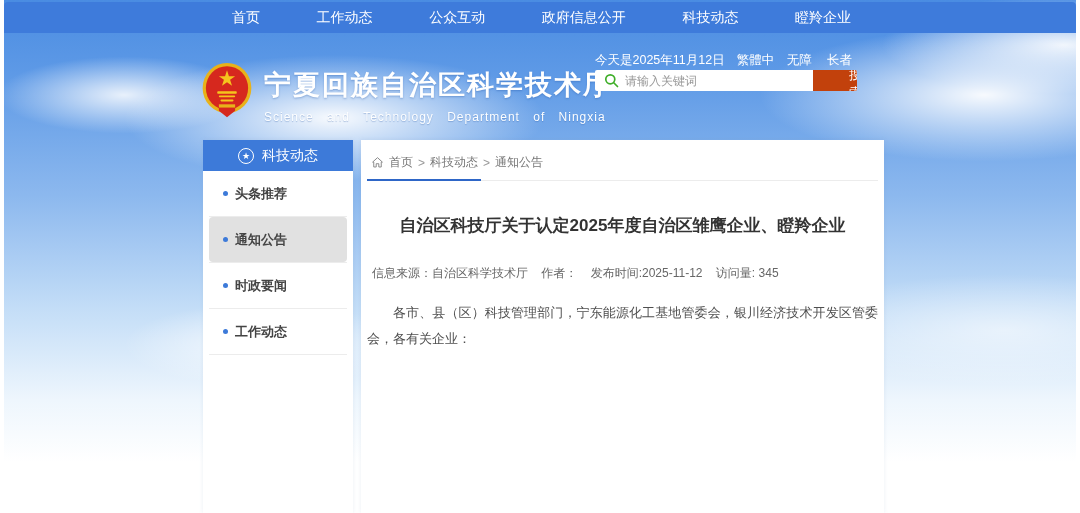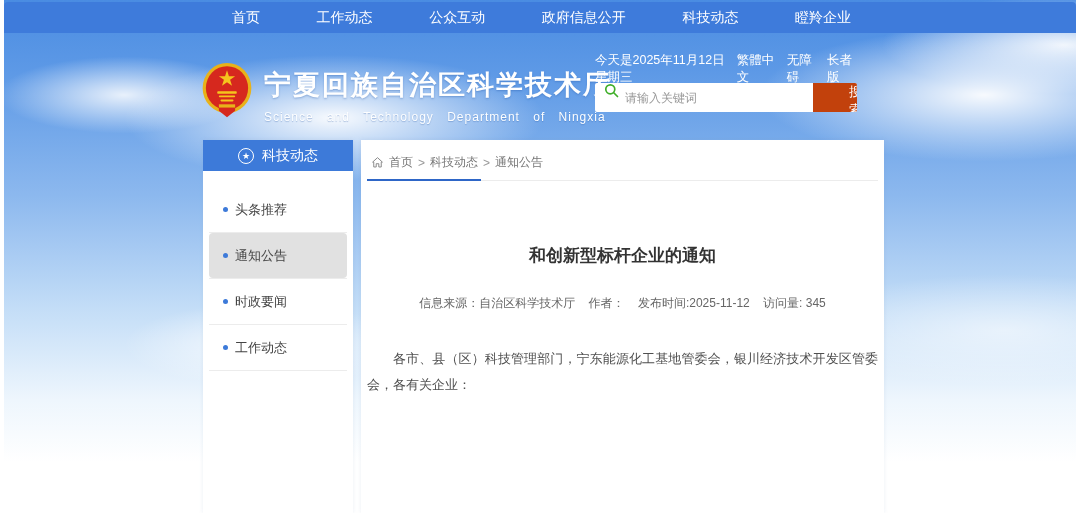--- a/index.html
+++ b/index.html
@@ -32,58 +32,58 @@
   .site-title h1 { font-size:27px; font-weight:bold; letter-spacing:2px;
     text-shadow:0 1px 2px rgba(30,80,160,.35); }
   .site-title .en { display:block; margin-top:7px; font-size:12px; letter-spacing:1px;
     word-spacing:9px; color:#fdfeff; text-shadow:0 1px 1px rgba(30,80,160,.3); }
 
   .top-utility { position:absolute; left:595px; top:52px; width:262px; z-index:4;
     display:flex; justify-content:space-between; color:#fff; font-size:12.5px; }
   .top-utility .links { display:flex; gap:10px; }
   .top-utility .links span { cursor:pointer; }
 
-  .searchbar { position:absolute; left:595px; top:83px; width:262px; height:29px; z-index:4;
-    background:#fff; border-radius:2px; display:flex; align-items:flex-start; overflow:hidden; }
+  .searchbar { position:absolute; left:595px; top:70px; width:262px; height:21px; z-index:4;
+    background:#fff; border-radius:2px; display:flex; align-items:center; overflow:hidden; }
   .searchbar .mag { flex:0 0 auto; margin:0 6px 0 9px; width:15px; height:15px; }
   .searchbar input { flex:1; border:none; outline:none; font-size:12px; color:#333; height:100%; }
   .searchbar input::placeholder { color:#999; }
   .searchbar button { flex:0 0 auto; width:44px; height:29px; border:none;
     background:#c2410c; color:#fff; font-size:13px; cursor:pointer;padding-left:36px; }
 
   
   .content { position:absolute; left:203px; top:140px; bottom:0; z-index:3; display:flex; }
   .sidebar { width:150px; background:#fff; margin-right:8px; box-shadow:0 0 4px rgba(120,150,190,.15); }
   .sidebar-head { height:31px; background:#3d7ad9; color:#fff; font-size:14px;
     display:flex; align-items:center; justify-content:center; gap:8px; }
   .sb-icon { width:16px; height:16px; border:1.4px solid #fff; border-radius:50%;
     display:flex; align-items:center; justify-content:center; font-size:9px; color:#fff; }
-  .sidebar ul { list-style:none; padding-top:16px; }
+  .sidebar ul { list-style:none; padding-top:0;font-weight:bold; }
   .sidebar li { position:relative; margin:0 6px; }
   .sidebar .item { height:45px; display:flex; align-items:center; padding-left:14px;
     font-size:13px; color:#444; cursor:pointer; border-radius:4px; }
   .sidebar .item .dot { width:5px; height:5px; background:#3d7ad9; border-radius:50%;
     margin-right:7px; flex:0 0 auto; }
   .sidebar li { border-bottom:1px solid #ececec; }
   .sidebar li.active .item { background:#e1e1e1; }
 
   .main { width:523px; background:#fff; padding:8px 6px 0 6px; box-shadow:0 0 4px rgba(120,150,190,.15); }
   .crumbs { display:flex; align-items:center; gap:5px; font-size:12px; color:#777;
     padding:6px 2px 8px 4px; }
   .crumbs .sep { color:#999; }
   .crumbs span[data-interactable="true"] { cursor:pointer; }
   .crumb-rule { position:relative; height:2px; border-bottom:1px solid #ececec; }
   .crumb-rule .blue { position:absolute; left:0; top:0; width:114px; height:2px; background:#2e66c7; }
 
   .art-title { margin-top:30px; text-align:center; font-size:17px; font-weight:bold;
     color:#333; line-height:30px; }
-  .art-meta { margin-top:24px; text-align:center; font-size:12px; color:#666; }
+  .art-meta { margin-top:24px; font-size:12px; color:#666; }
   .art-meta span { margin:0 5px; }
 
-  .art-body { margin-top:34px; font-size:13px; color:#4f4f4f; line-height:26px; text-align:justify; }
+  .art-body { margin-top:18px; font-size:13px; color:#4f4f4f; line-height:26px; text-align:justify; }
   .art-body p { text-indent:2em; }
 </style>
 </head>
 <body>
 
 <div class="page" data-interactable="false">
   <div class="sky" data-interactable="false"></div>
 
   <div class="topnav" data-interactable="false">
     <ul>
@@ -175,22 +175,21 @@
         <span class="sep" data-interactable="false">&gt;</span>
         <span data-interactable="true">科技动态</span>
         <span class="sep" data-interactable="false">&gt;</span>
         <span data-interactable="true">通知公告</span>
       </div>
       <div class="crumb-rule" data-interactable="false">
         <div class="blue" data-interactable="false"></div>
       </div>
 
       <h2 class="art-title" data-interactable="false">
-        <br>
-        <span data-interactable="false">和创新型标杆企业的通知</span>
+        <span data-interactable="false">自治区科技厅关于认定2025年度自治区雏鹰企业、瞪羚企业</span><br>
       </h2>
 
       <div class="art-meta" data-interactable="false">
         <span data-interactable="false">信息来源：自治区科学技术厅</span>
         <span data-interactable="false">作者：</span>
         <span data-interactable="false">发布时间:2025-11-12</span>
         <span data-interactable="false">访问量: 345</span>
       </div>
 
       <div class="art-body" data-interactable="false">

